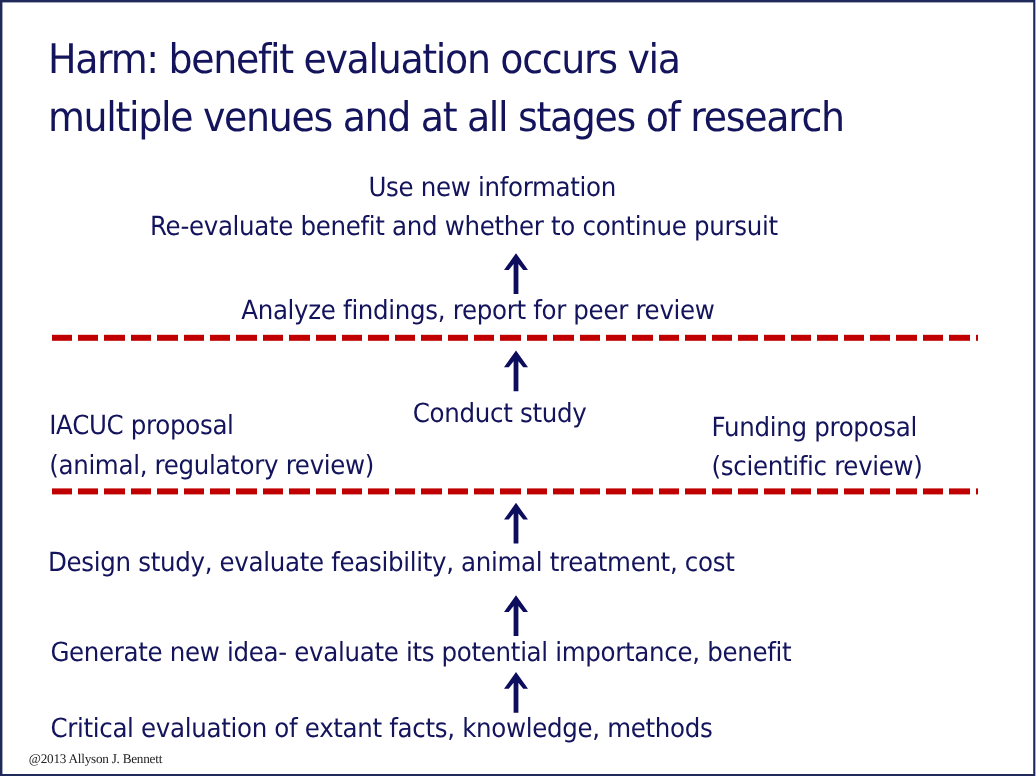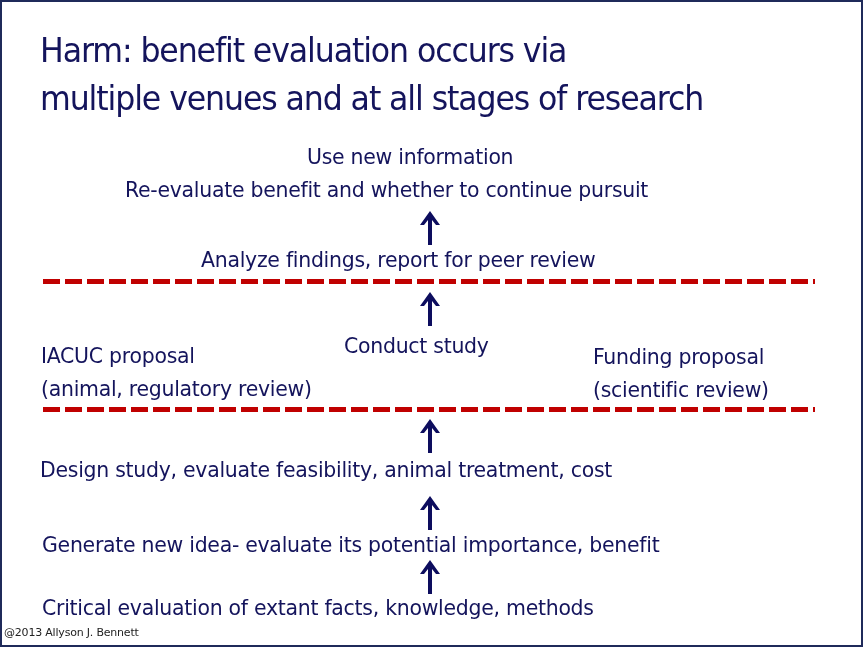--- a/index.html
+++ b/index.html
@@ -24,22 +24,22 @@
     position: absolute; font-size: 22px; line-height: 30px;
     color: #14145c; white-space: nowrap; letter-spacing: -0.3px;
     transform: scaleX(0.93); transform-origin: left top;
   }
   .dash {
     position: absolute; left: 43px; width: 772px; height: 5px;
     background: repeating-linear-gradient(to right, var(--dash-color) 0 17px, transparent 17px 22px);
   }
   .arrow { position: absolute; left: 418px; width: 24px; height: 38px; }
   .footer {
-    position: absolute; left: 4px; top: 626px; font-size: 11px; line-height: 14px;
-    color: #222; white-space: nowrap; letter-spacing: -0.2px;
+    position: absolute; left: 24px; top: 626px; font-size: 11px; line-height: 14px;
+    color: #222; white-space: nowrap; letter-spacing: -0.2px; font-family: Liberation Serif, serif;
   }
 </style>
 </head>
 <body>
 
 <div class="slide"></div>
 
 <h1 class="title">
   <span>Harm: benefit evaluation occurs via</span><br>
   <span>multiple venues and at all stages of research</span>

